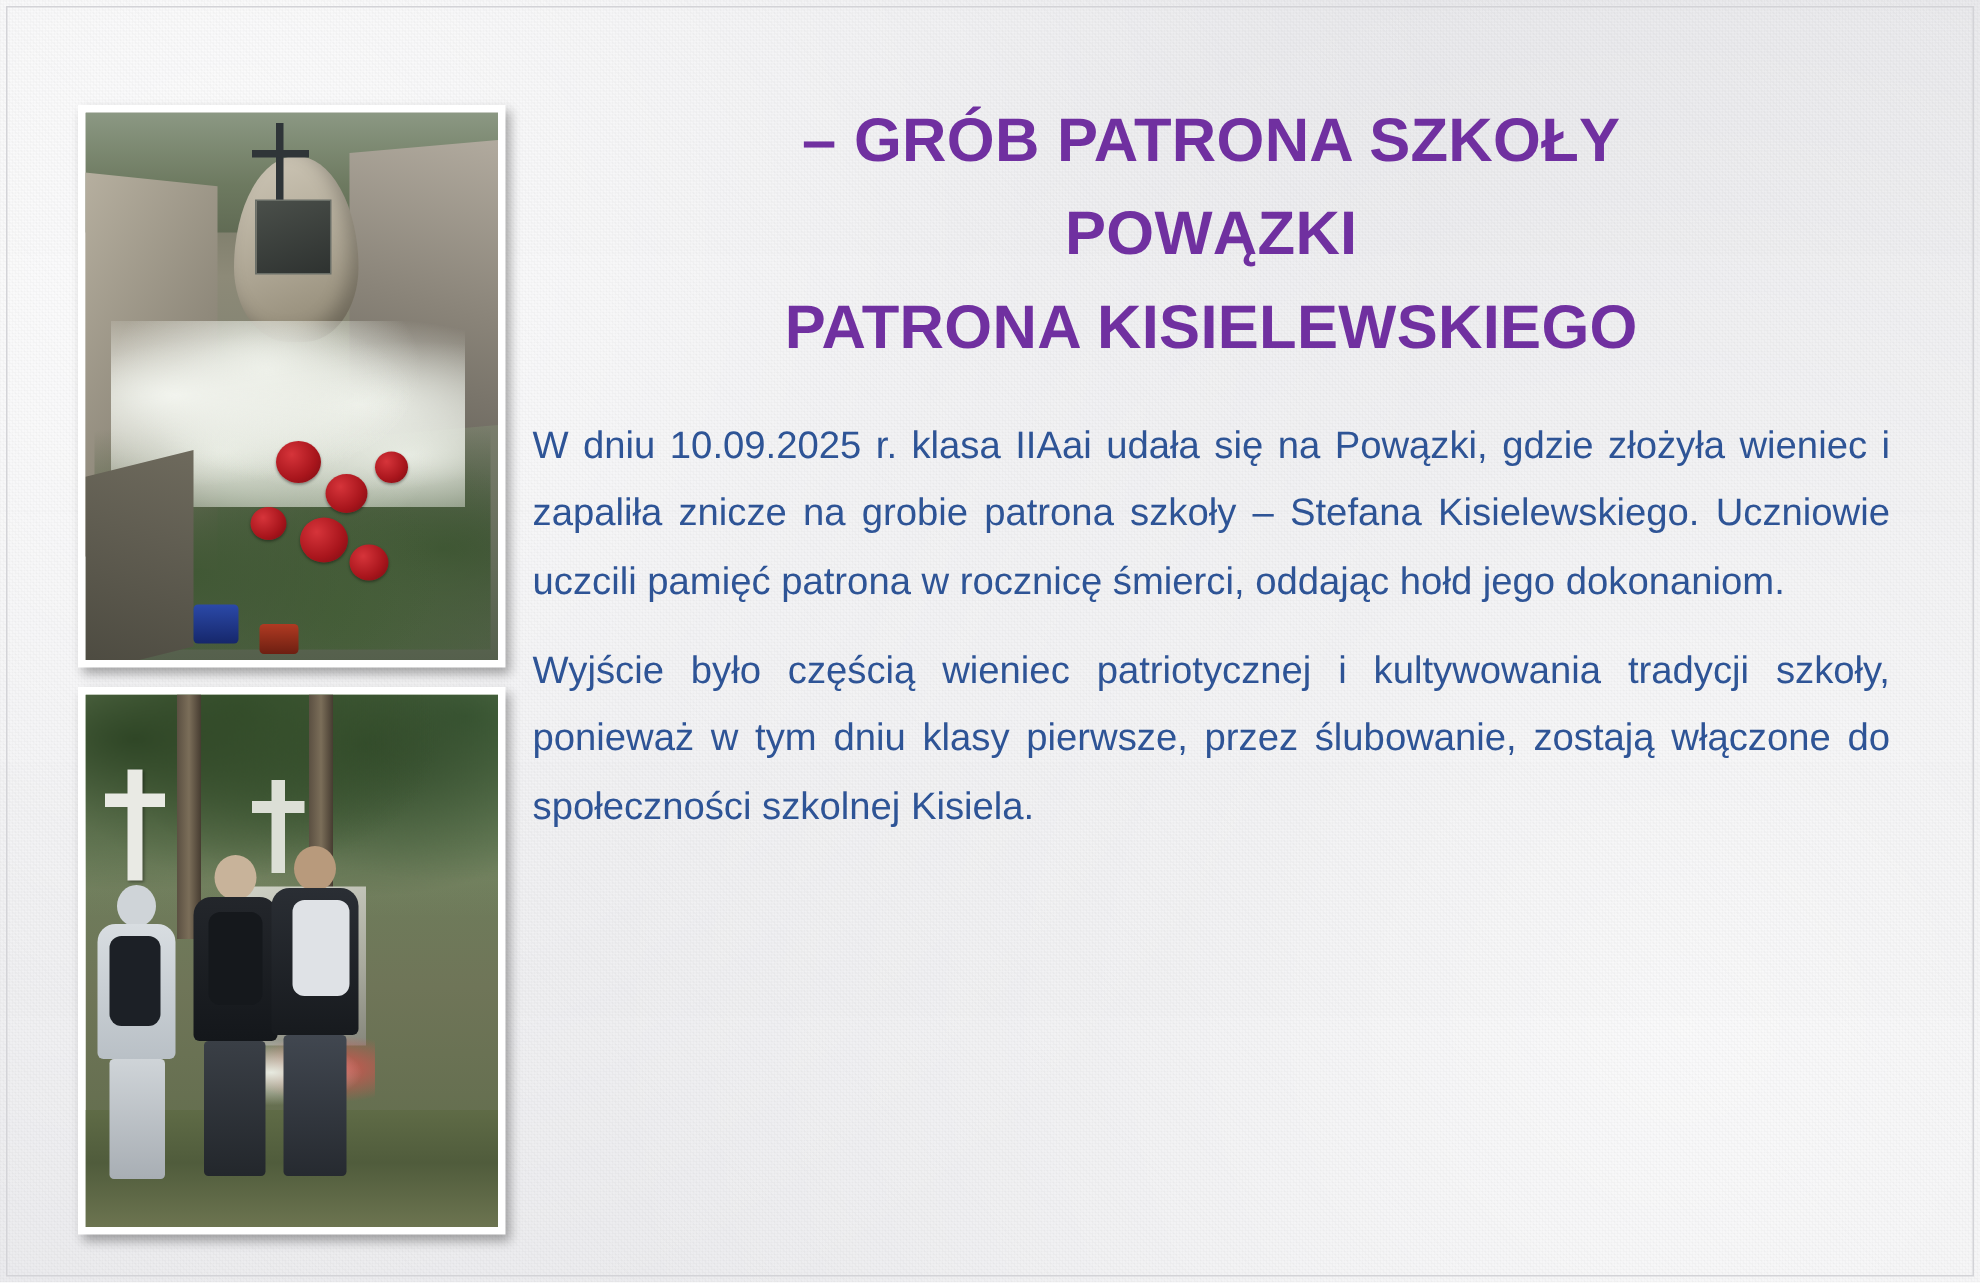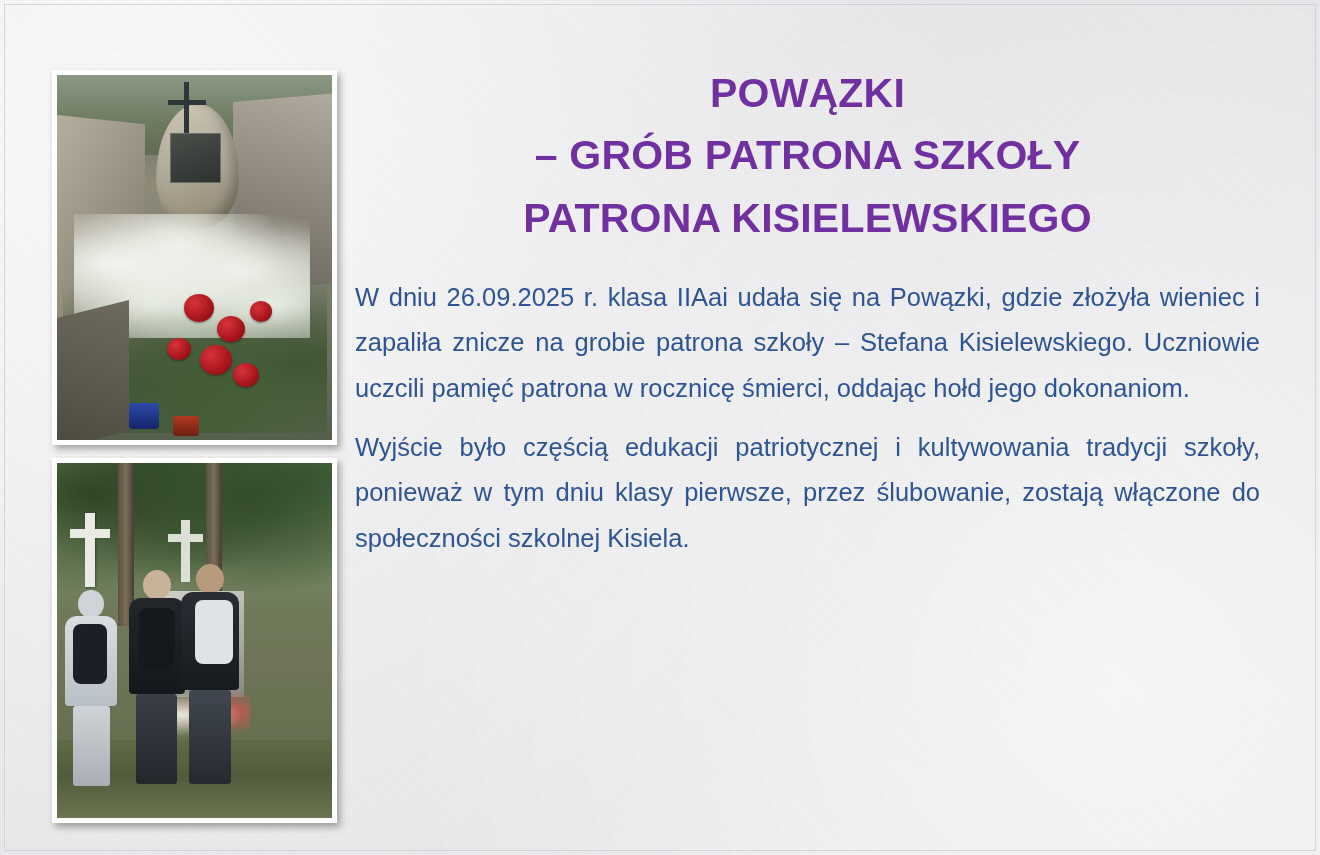--- a/index.html
+++ b/index.html
@@ -360,23 +360,23 @@
           <div class="st-body" style="top:28px;width:58px;height:98px;background:linear-gradient(180deg,#2a2e34,#171a1e);"></div>
           <div class="st-legs" style="top:126px;height:94px;background:linear-gradient(180deg,#414750,#262a30);"></div>
           <div class="st-bag" style="left:14px;top:36px;width:38px;height:64px;background:#dfe2e6;"></div>
         </div>
       </div>
     </div>
   </div>
 
   <div class="content">
     <div class="title">
+      <span class="tline">–  GRÓB PATRONA SZKOŁY</span>
       <span class="tline">POWĄZKI</span>
-      <span class="tline">–  GRÓB PATRONA SZKOŁY</span>
       <span class="tline">PATRONA KISIELEWSKIEGO</span>
     </div>
 
     <div class="body-text">
-      <p class="last-line-justify">W dniu 26.09.2025 r. klasa IIAai udała się na Powązki, gdzie złożyła wieniec i zapaliła znicze na grobie patrona szkoły – Stefana Kisielewskiego. Uczniowie uczcili pamięć patrona w rocznicę śmierci, oddając hołd jego dokonaniom.</p>
-      <p class="last-line-justify">Wyjście było częścią edukacji patriotycznej i kultywowania tradycji szkoły, ponieważ w tym dniu klasy pierwsze, przez ślubowanie, zostają włączone do społeczności szkolnej Kisiela.</p>
+      <p class="last-line-justify">W dniu 10.09.2025 r. klasa IIAai udała się na Powązki, gdzie złożyła wieniec i zapaliła znicze na grobie patrona szkoły – Stefana Kisielewskiego. Uczniowie uczcili pamięć patrona w rocznicę śmierci, oddając hołd jego dokonaniom.</p>
+      <p class="last-line-justify">Wyjście było częścią wieniec patriotycznej i kultywowania tradycji szkoły, ponieważ w tym dniu klasy pierwsze, przez ślubowanie, zostają włączone do społeczności szkolnej Kisiela.</p>
     </div>
   </div>
 </div>
 
 </body></html>

